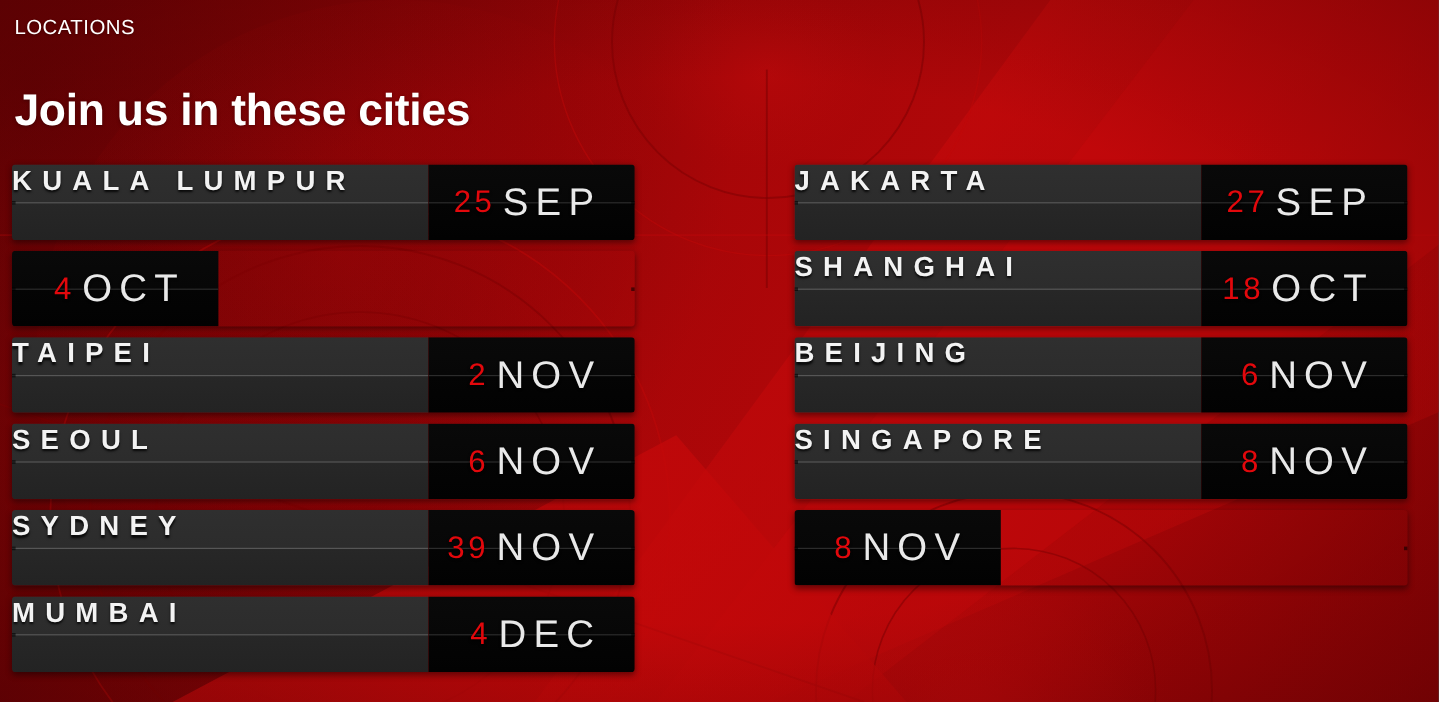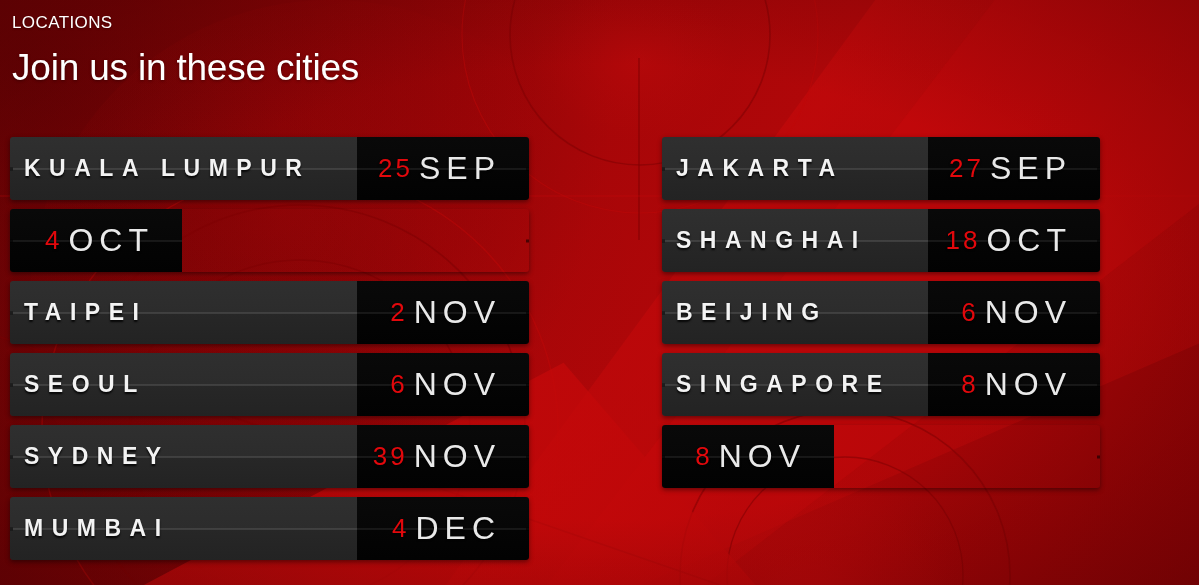--- a/index.html
+++ b/index.html
@@ -60,58 +60,56 @@
     color: #ffffff;
     font-size: 17px;
     letter-spacing: .4px;
     font-weight: 400;
     line-height: 1.1;
     text-shadow: 0 1px 2px rgba(0,0,0,.35);
   }
   .headline {
     color: #ffffff;
     font-size: 37px;
-    font-weight: 400;
+    font-weight: 700;
     letter-spacing: -0.2px;
     line-height: 1.15;
-    margin-top: 14px;
+    margin-top: 38px;
     text-shadow: 0 1px 3px rgba(0,0,0,.35);
   }
 
   
   .board {
     position: absolute;
     left: 0;
     top: 137px;
     width: 1199px;
     z-index: 5;
   }
   .col {
     position: absolute;
     top: 0;
   }
   .col-left  { left: 10px;  width: 519px; }
-  .col-right { left: 662px; width: 438px; }
+  .col-right { left: 662px; width: 511px; }
 
   .flap {
     position: relative;
     height: 63px;
     margin-bottom: 9px;
     display: flex;
     border-radius: 3px;
     overflow: hidden;
     box-shadow: 0 2px 5px rgba(0,0,0,.45);
   }
   .flap-city {
     position: relative;
     flex: 1 1 auto;
     background: linear-gradient(180deg,#2f2f2f 0%, #2c2c2c 49.5%, #272727 50.5%, #232323 100%);
     display: flex;
-    align-items: center;
-    padding-left: 14px;
     overflow: hidden;
   }
   .flap-date {
     position: relative;
     flex: 0 0 144px;
     background: linear-gradient(180deg,#090909 0%, #070707 49.5%, #040404 50.5%, #020202 100%);
     display: flex;
     align-items: center;
     justify-content: flex-end;
     padding-right: 28px;

